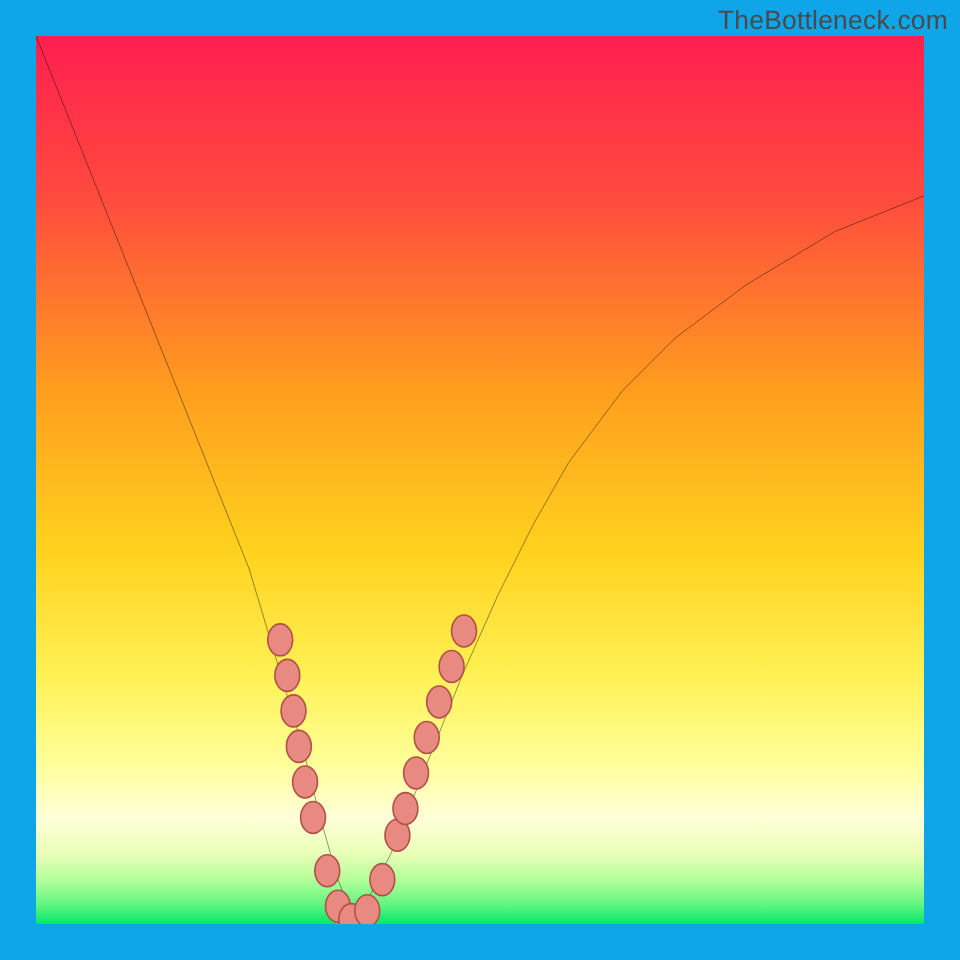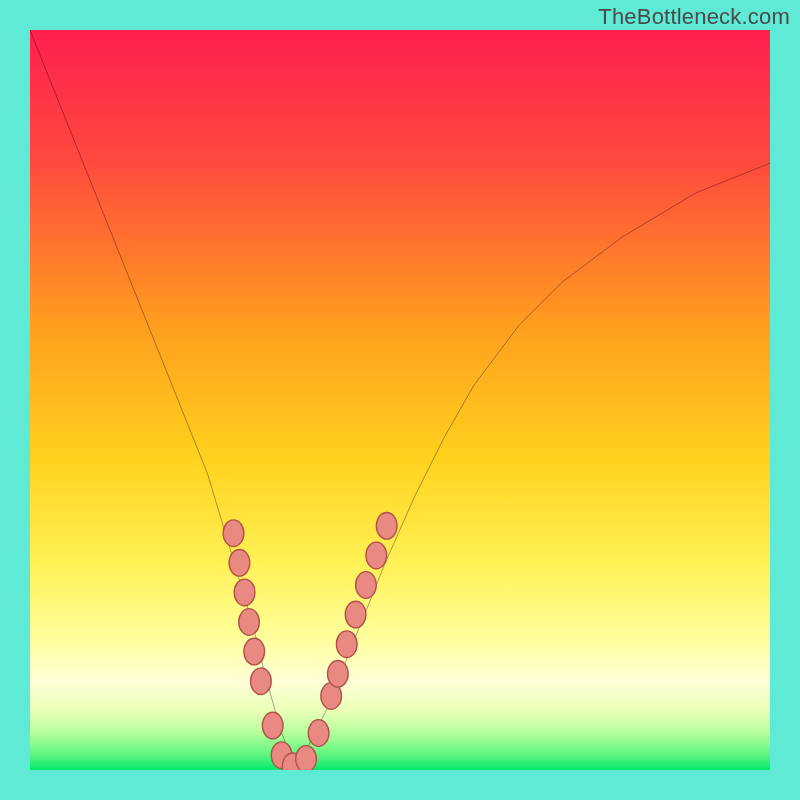--- a/index.html
+++ b/index.html
@@ -7,21 +7,21 @@
     padding: 0;
     width: 800px;
     height: 800px;
     overflow: hidden;
     background: #000;
     font-family: Arial, Helvetica, sans-serif;
   }
   .frame {
     position: absolute;
     inset: 0;
-    background: #5eead4;
+    background: #0ea5e9;
   }
   .plot-area {
     position: absolute;
     left: 30px;
     top: 30px;
     width: 740px;
     height: 740px;
     overflow: hidden;
   }
   .gradient-bg {

